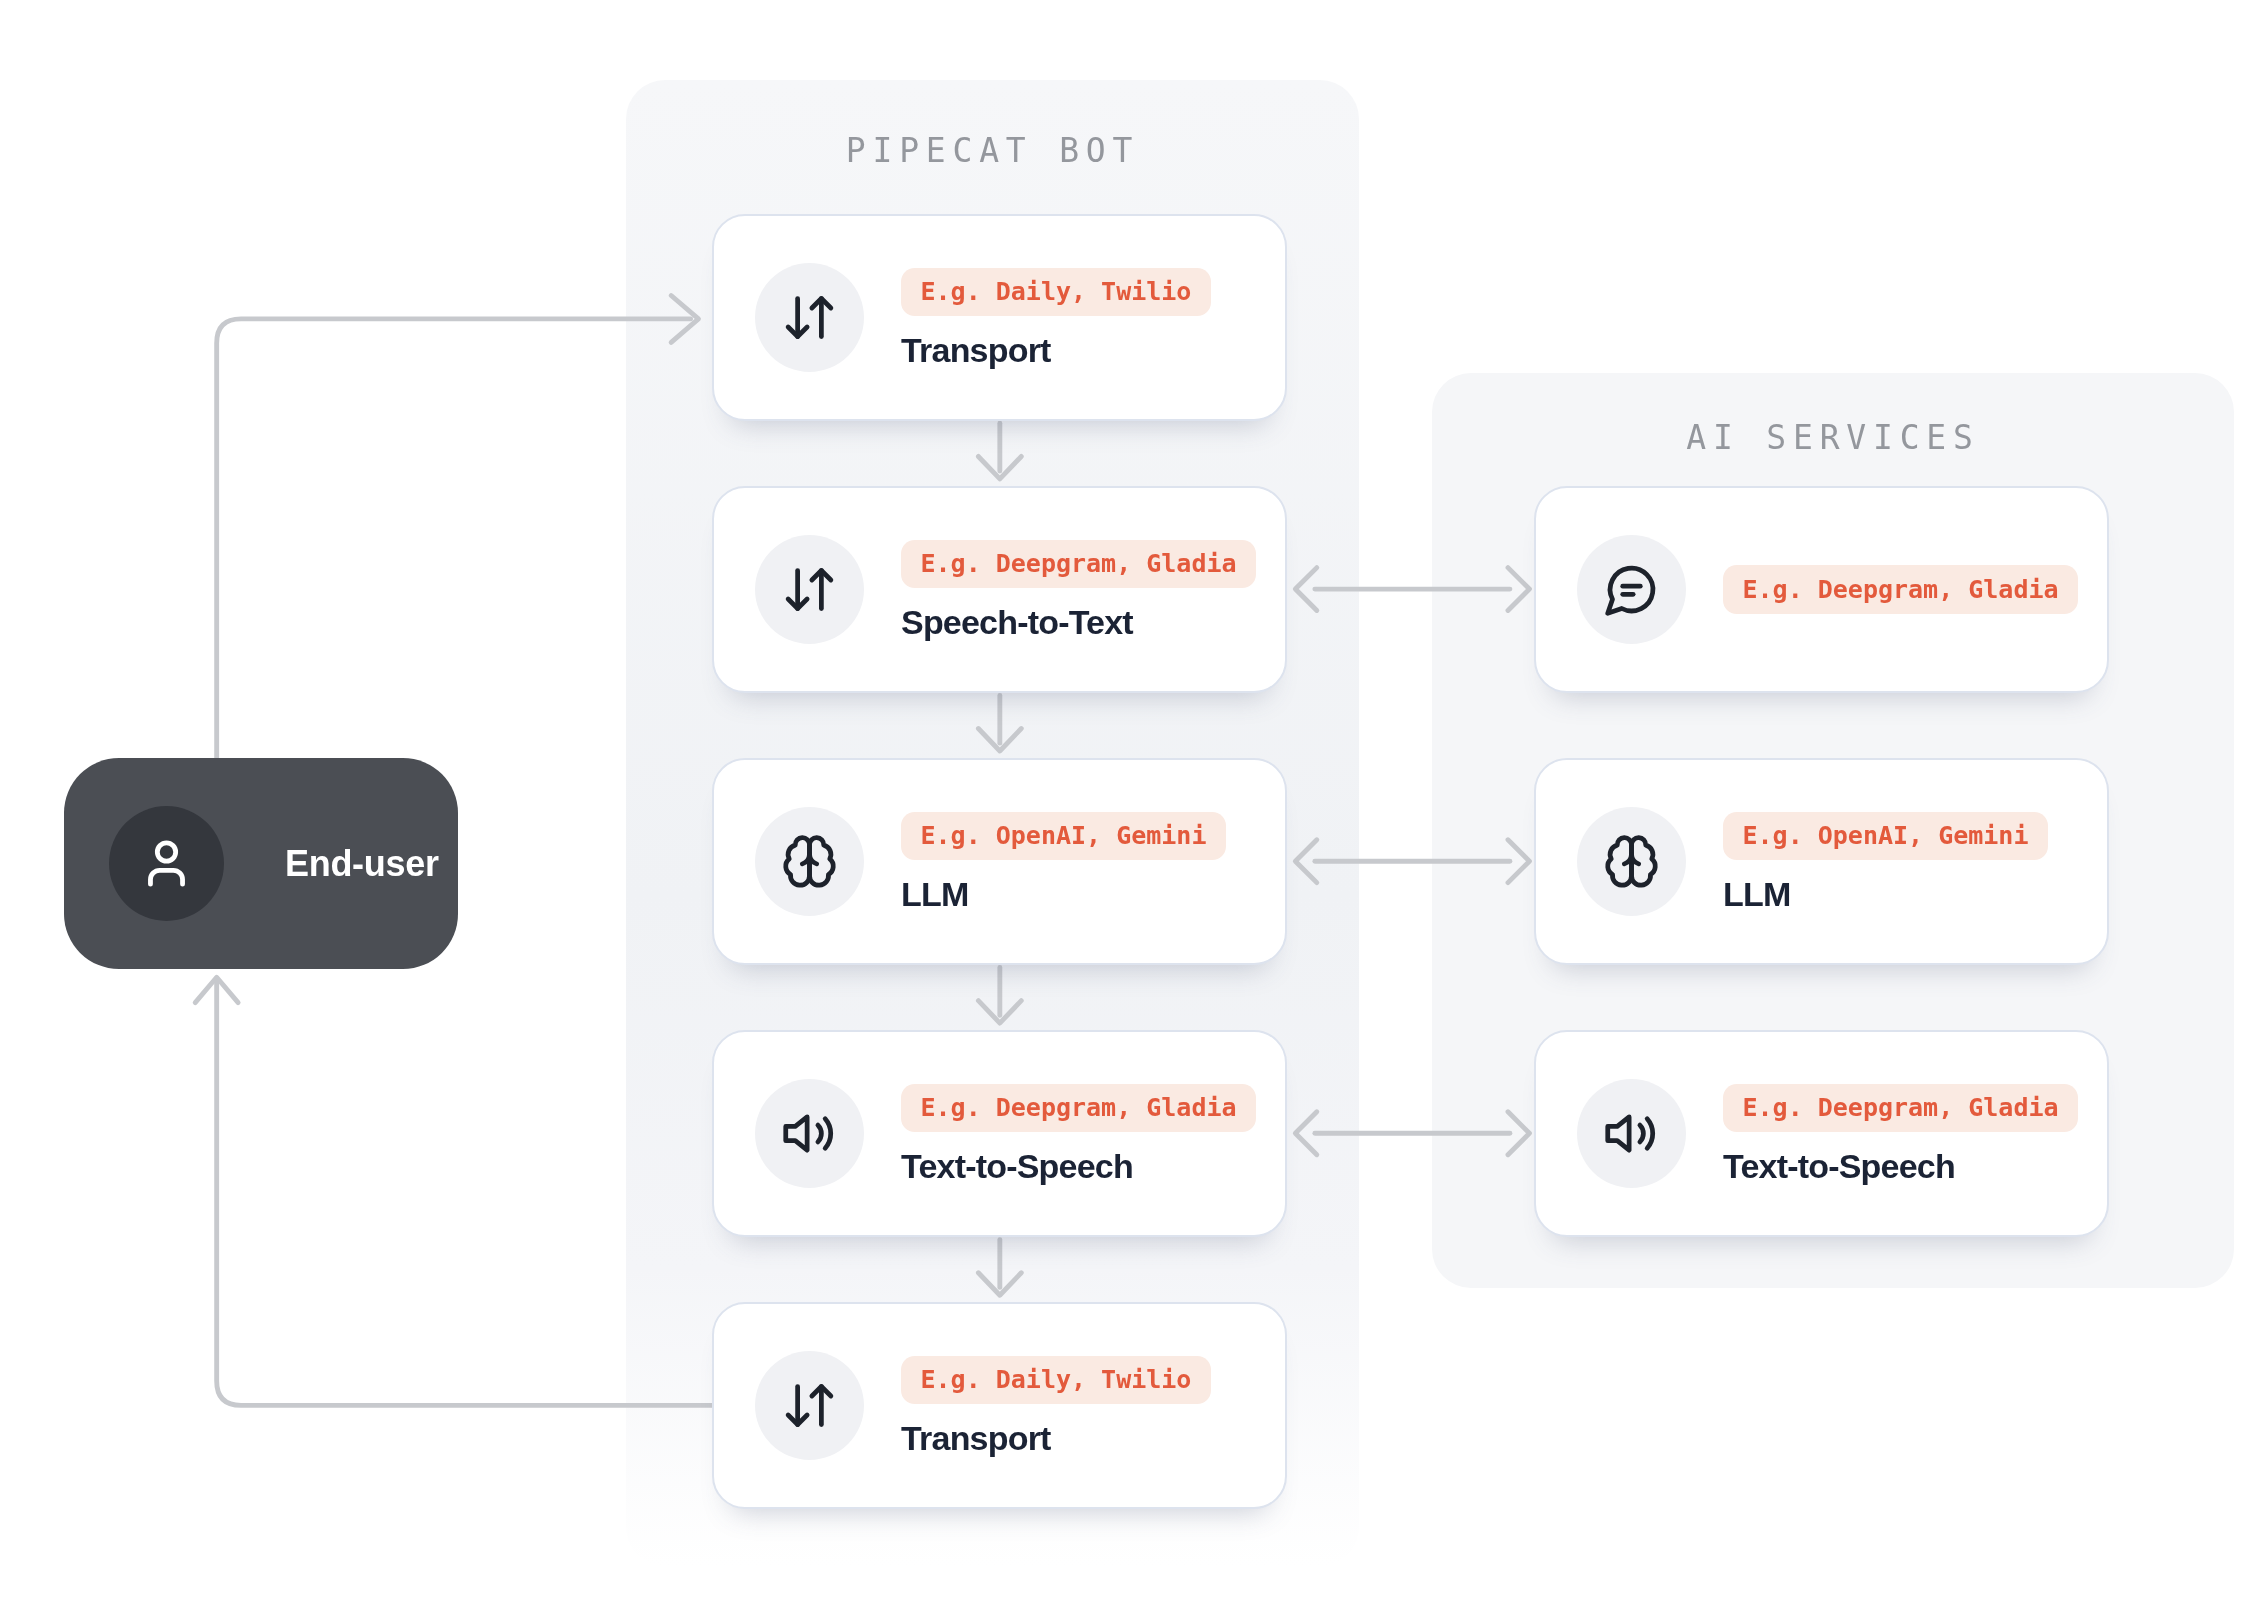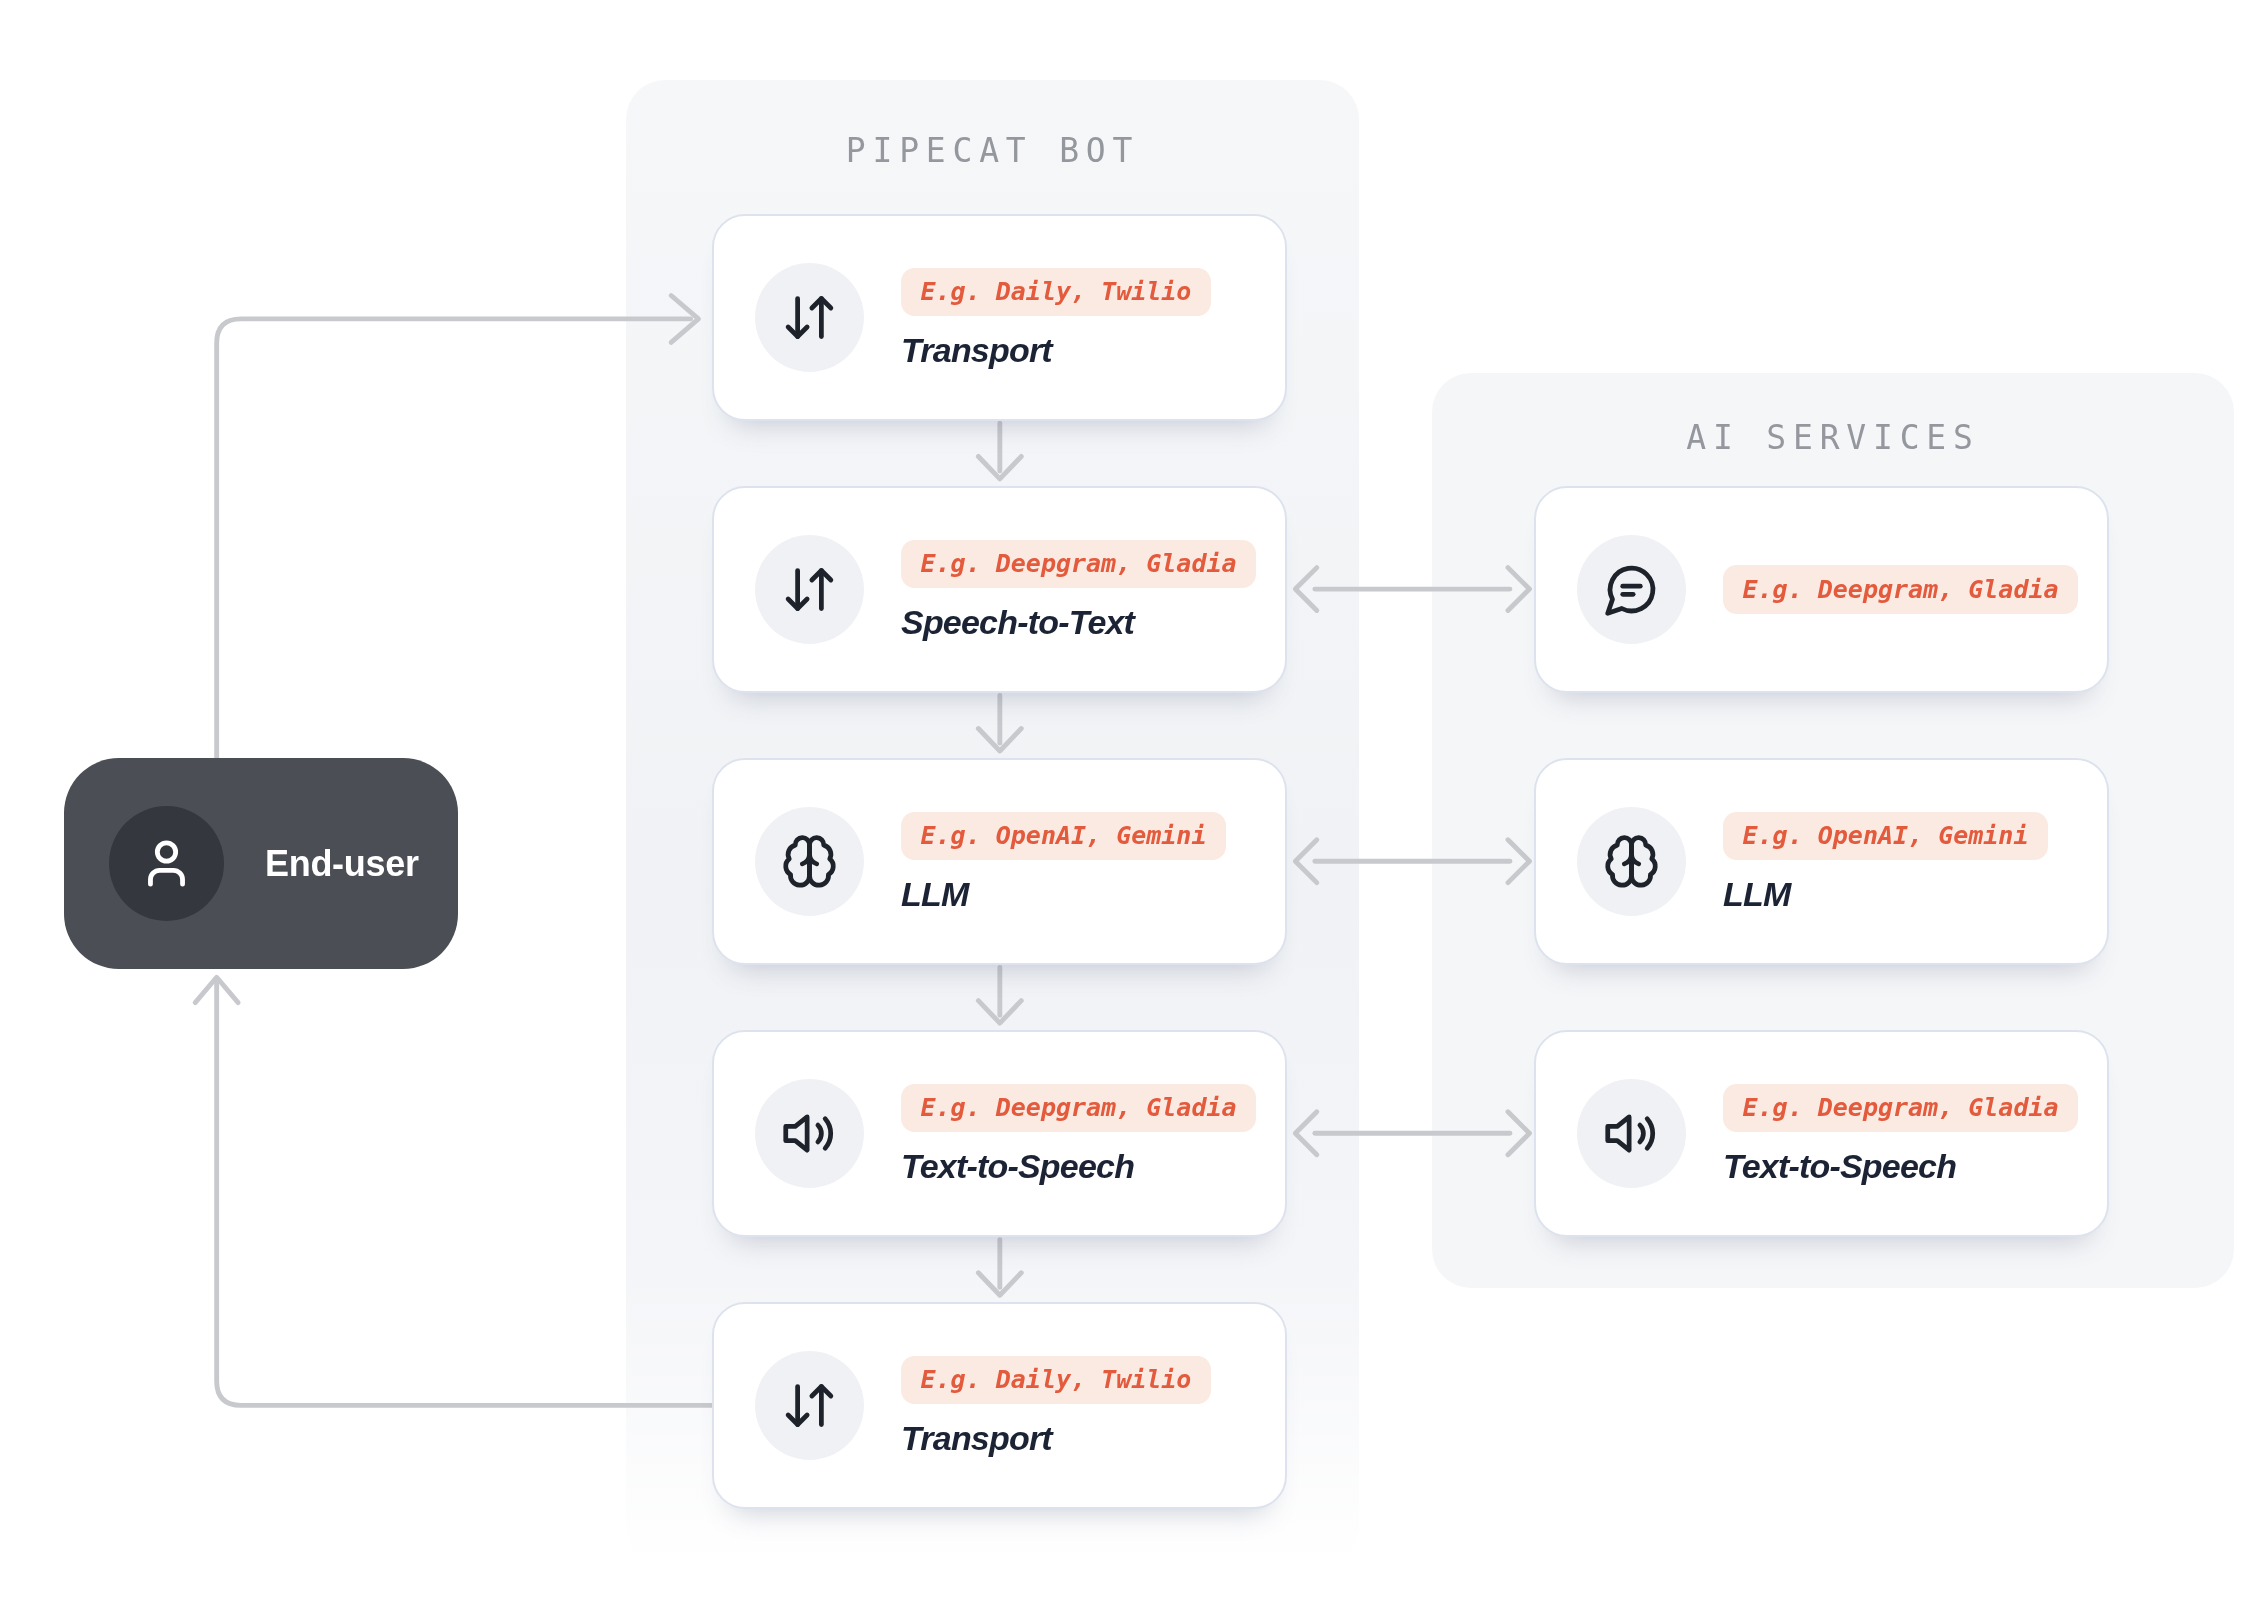--- a/index.html
+++ b/index.html
@@ -28,21 +28,21 @@
 
   
   #connectors{position:absolute;left:0;top:0;z-index:1;}
 
   
   .card{
     position:absolute;z-index:2;
     width:575px;height:207px;border-radius:33px;
     background:#ffffff;border:2px solid #dde3ee;box-sizing:border-box;
     box-shadow:0 21.5px 29px -19.5px rgba(70,80,110,.28);
-    display:flex;align-items:center;font-style:italic;
+    display:flex;align-items:center;
   }
   .icon-circle{
     width:109px;height:109px;border-radius:50%;
     background:#f0f1f4;margin-left:41px;flex:0 0 auto;
     display:flex;align-items:center;justify-content:center;
   }
   .icon-circle svg{width:57px;height:57px;stroke:#1d222b;fill:none;
     stroke-width:2;stroke-linecap:round;stroke-linejoin:round;}
   .card-text{
     margin-left:37px;display:flex;flex-direction:column;
@@ -69,21 +69,21 @@
   .pc-4{left:712px;top:1302px;}
   
   .ai-0{left:1534px;top:486px;}
   .ai-1{left:1534px;top:758px;}
   .ai-2{left:1534px;top:1030px;}
 
   
   .end-user{
     position:absolute;z-index:2;left:64px;top:758px;width:394px;height:211px;
     background:#4b4e54;border-radius:55px;
-    display:flex;align-items:center;
+    display:flex;align-items:center;gap:20px;
   }
   .end-user .avatar-circle{
     width:115px;height:115px;border-radius:50%;background:#34373d;
     margin-left:45px;flex:0 0 auto;
     display:flex;align-items:center;justify-content:center;
   }
   .end-user .avatar-circle svg{width:55px;height:55px;stroke:#ffffff;fill:none;
     stroke-width:2.1;stroke-linecap:round;stroke-linejoin:round;}
   .end-user .end-user-label{
     margin-left:41px;color:#ffffff;font-size:36px;font-weight:bold;

